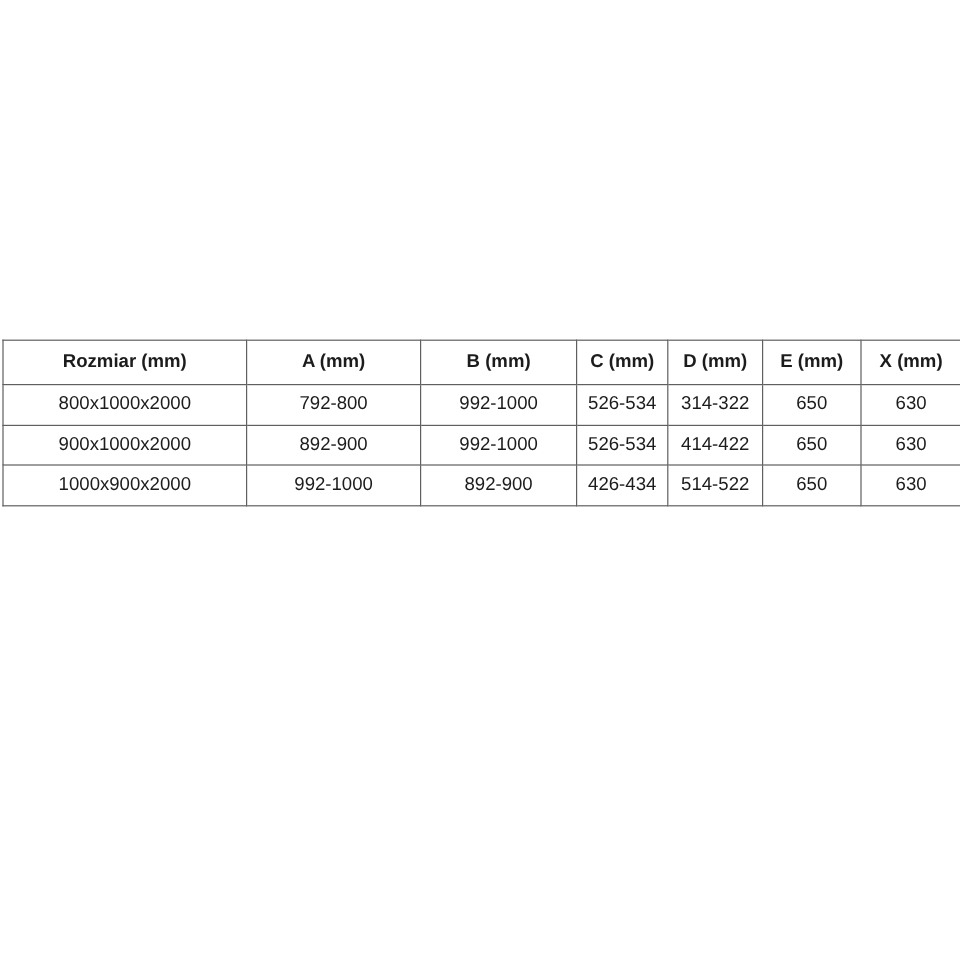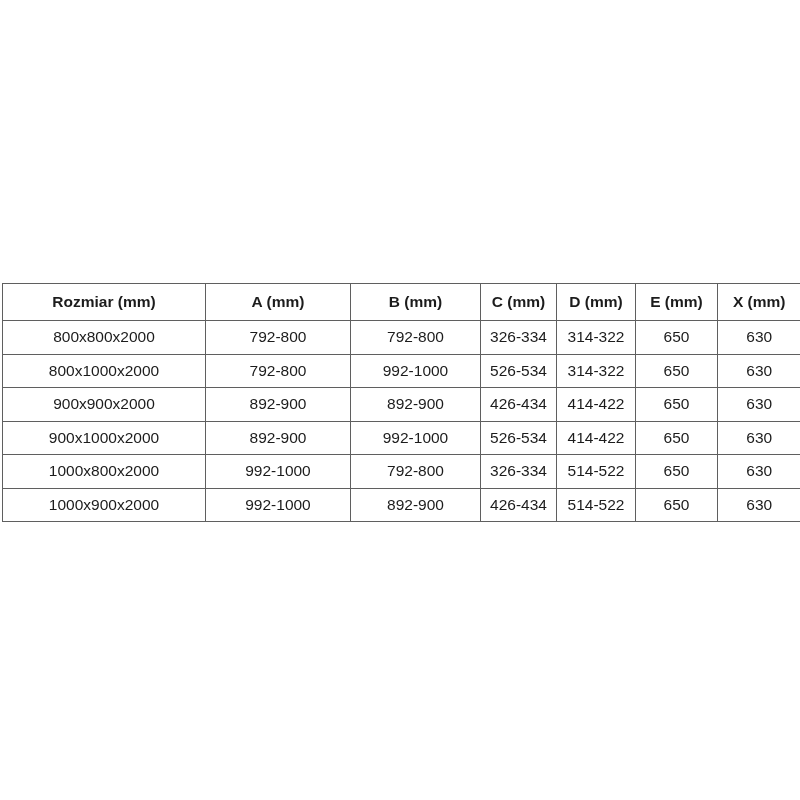--- a/index.html
+++ b/index.html
@@ -75,61 +75,34 @@
         <th>A (mm)</th>
         <th>B (mm)</th>
         <th>C (mm)</th>
         <th>D (mm)</th>
         <th>E (mm)</th>
         <th>X (mm)</th>
       </tr>
     </thead>
     <tbody>
       <tr>
-        <td>800x800x2000</td>
-        <td>792-800</td>
-        <td>792-800</td>
-        <td>326-334</td>
-        <td>314-322</td>
-        <td>650</td>
-        <td>630</td>
-      </tr>
-      <tr>
         <td>800x1000x2000</td>
         <td>792-800</td>
         <td>992-1000</td>
         <td>526-534</td>
         <td>314-322</td>
         <td>650</td>
         <td>630</td>
       </tr>
       <tr>
-        <td>900x900x2000</td>
-        <td>892-900</td>
-        <td>892-900</td>
-        <td>426-434</td>
-        <td>414-422</td>
-        <td>650</td>
-        <td>630</td>
-      </tr>
-      <tr>
         <td>900x1000x2000</td>
         <td>892-900</td>
         <td>992-1000</td>
         <td>526-534</td>
         <td>414-422</td>
-        <td>650</td>
-        <td>630</td>
-      </tr>
-      <tr>
-        <td>1000x800x2000</td>
-        <td>992-1000</td>
-        <td>792-800</td>
-        <td>326-334</td>
-        <td>514-522</td>
         <td>650</td>
         <td>630</td>
       </tr>
       <tr>
         <td>1000x900x2000</td>
         <td>992-1000</td>
         <td>892-900</td>
         <td>426-434</td>
         <td>514-522</td>
         <td>650</td>

